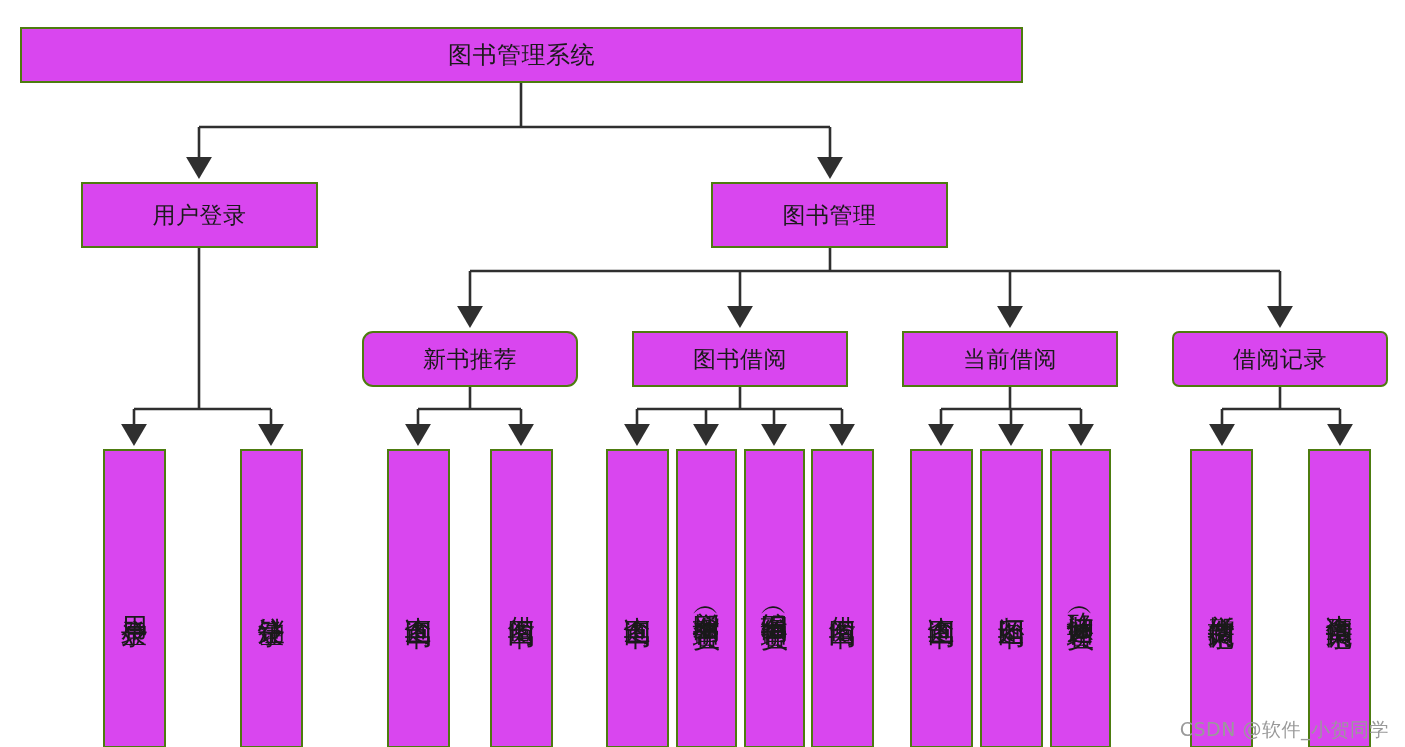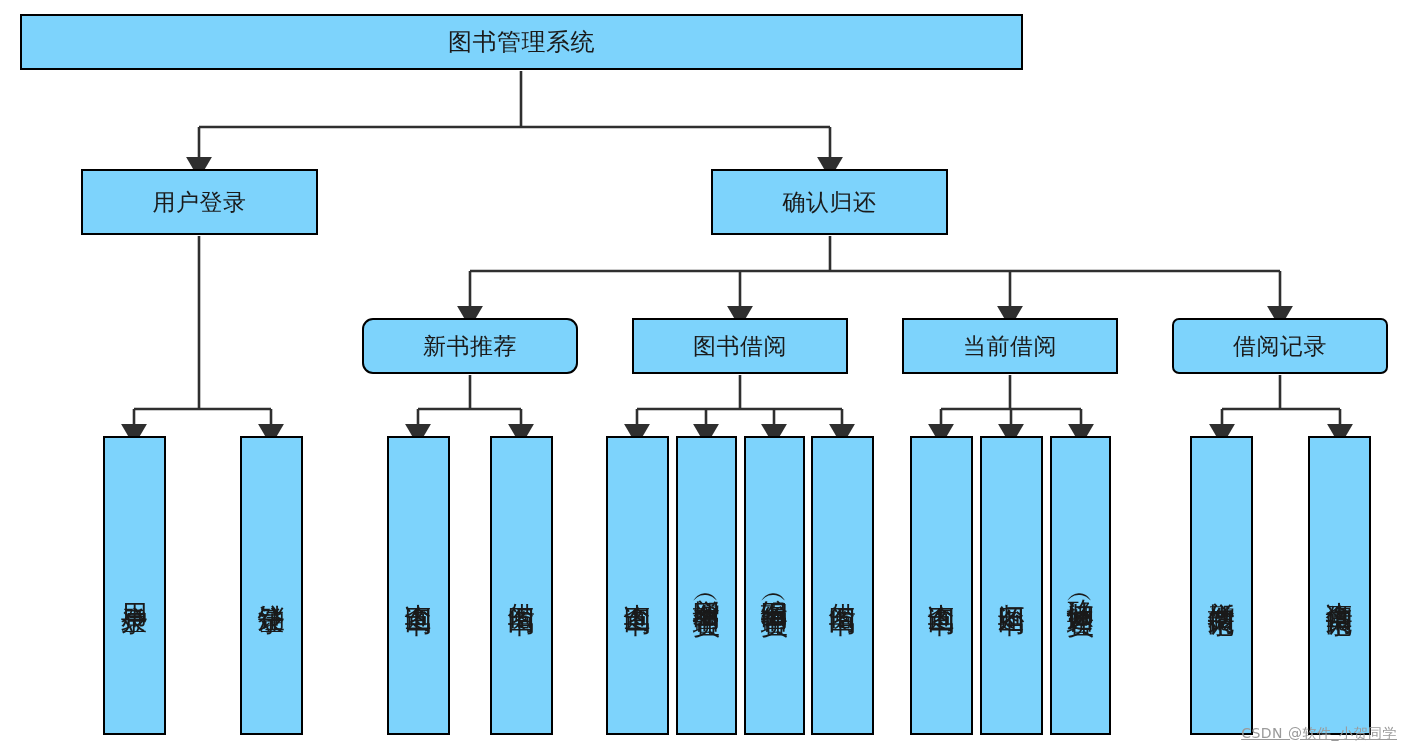--- a/index.html
+++ b/index.html
@@ -22,27 +22,28 @@
     position: absolute;
     left: 0;
     top: 0;
     width: 1405px;
     height: 747px;
     pointer-events: none;
   }
   .node {
     position: absolute;
     box-sizing: border-box;
-    border: 2px solid #000000;
-    background: #7dd3fc;
+    border: 2px solid #4d7c0f;
+    background: #d946ef;
     display: flex;
     align-items: center;
     justify-content: center;
     color: #1a1a1a;
     overflow: hidden;
+    margin-top: 13px;
   }
   .node .node-label {
     display: block;
     text-align: center;
     line-height: 1.0;
     color: #1a1a1a;
   }
   
   .node.horiz .node-label {
     font-size: 23px;
@@ -61,28 +62,27 @@
     writing-mode: vertical-rl;
     text-orientation: upright;
     font-size: 27px;
     line-height: 1.02;
     letter-spacing: 2px;
     white-space: nowrap;
     text-align: center;
   }
   #watermark {
     position: absolute;
-    right: 8px;
+    right: 16px;
     bottom: 4px;
-    font-size: 14px;
+    font-size: 19px;
     color: #9a9a9a;
     letter-spacing: 0.5px;
     white-space: nowrap;
     user-select: none;
-    text-decoration: underline;
   }
 </style>
 </head>
 <body>
 
 <div id="diagram-root">
 
   <svg id="edges-layer" viewBox="0 0 1405 747" width="1405" height="747" aria-hidden="true">
     <defs>
       <marker id="arrowhead" markerWidth="9" markerHeight="10" refX="1.2" refY="5" orient="auto" markerUnits="strokeWidth">
@@ -135,21 +135,21 @@
 
   <div class="node horiz root" style="left:20px; top:14px; width:1003px; height:56px;">
     <span class="node-label">图书管理系统</span>
   </div>
 
   <div class="node horiz" style="left:81px; top:169px; width:237px; height:66px;">
     <span class="node-label">用户登录</span>
   </div>
 
   <div class="node horiz" style="left:711px; top:169px; width:237px; height:66px;">
-    <span class="node-label">确认归还</span>
+    <span class="node-label">图书管理</span>
   </div>
 
   <div class="node horiz" style="left:362px; top:318px; width:216px; height:56px;border-radius:11px;">
     <span class="node-label">新书推荐</span>
   </div>
 
   <div class="node horiz" style="left:632px; top:318px; width:216px; height:56px;font-family:Liberation Serif, serif;">
     <span class="node-label">图书借阅</span>
   </div>
 

